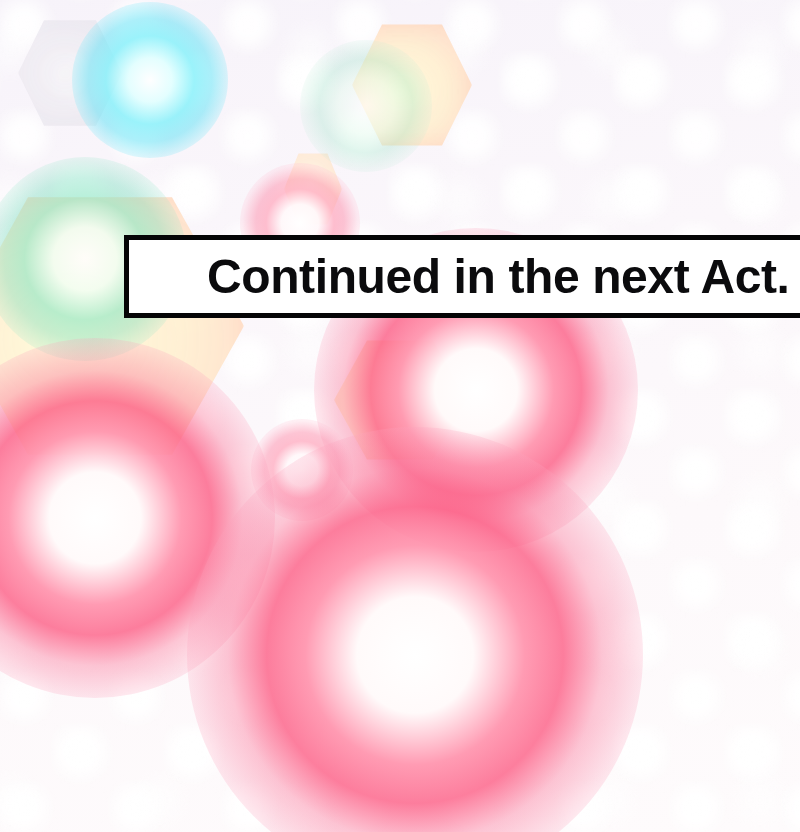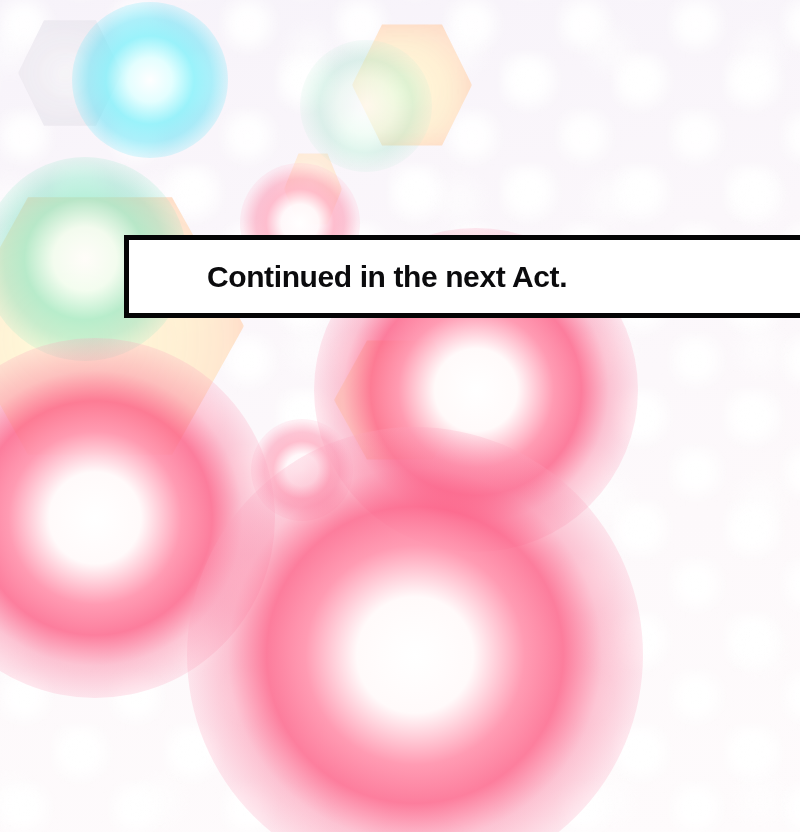--- a/index.html
+++ b/index.html
@@ -149,21 +149,21 @@
     background: #ffffff;
     border: 5px solid #050506;
     display: flex;
     align-items: center;
     overflow: hidden;
   }
 
   .textbox-text {
     padding-left: 78px;
     font-family: "Liberation Sans", sans-serif;
-    font-size: 30px;
+    font-size: 48px;
     font-weight: 700;
     letter-spacing: -0.4px;
     color: #0b0b0d;
     white-space: nowrap;
     line-height: 1;
   }
 </style>
 </head>
 <body>
 

